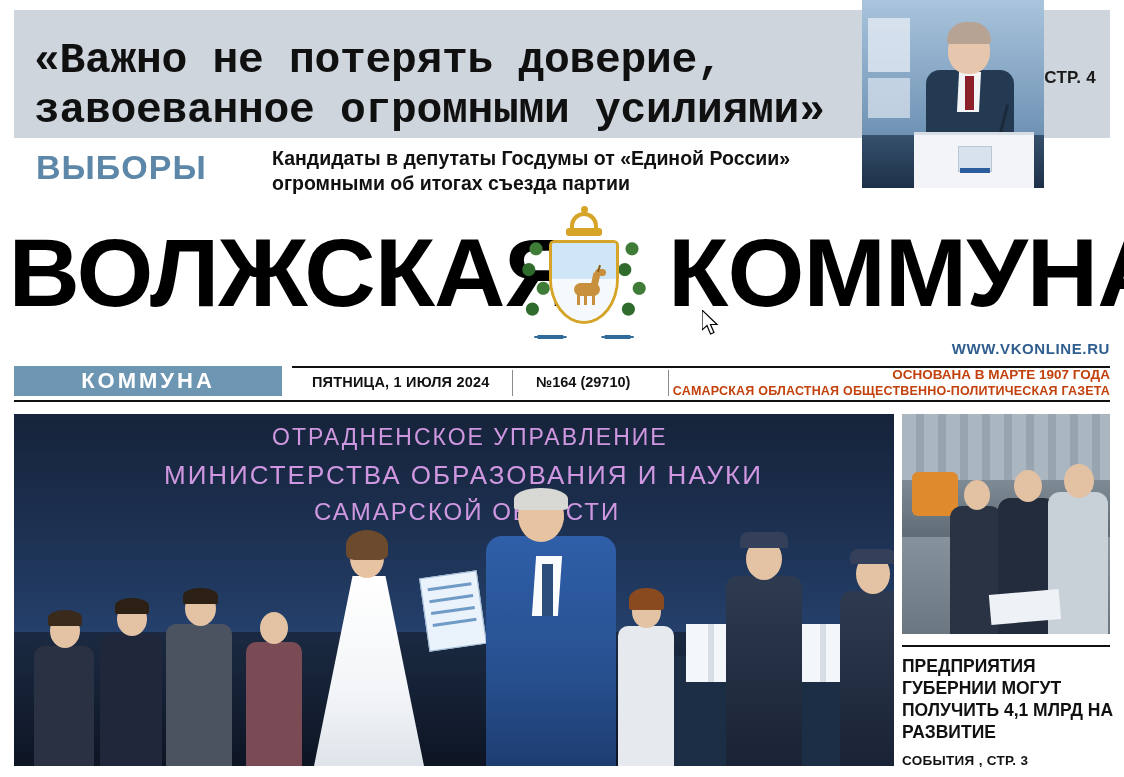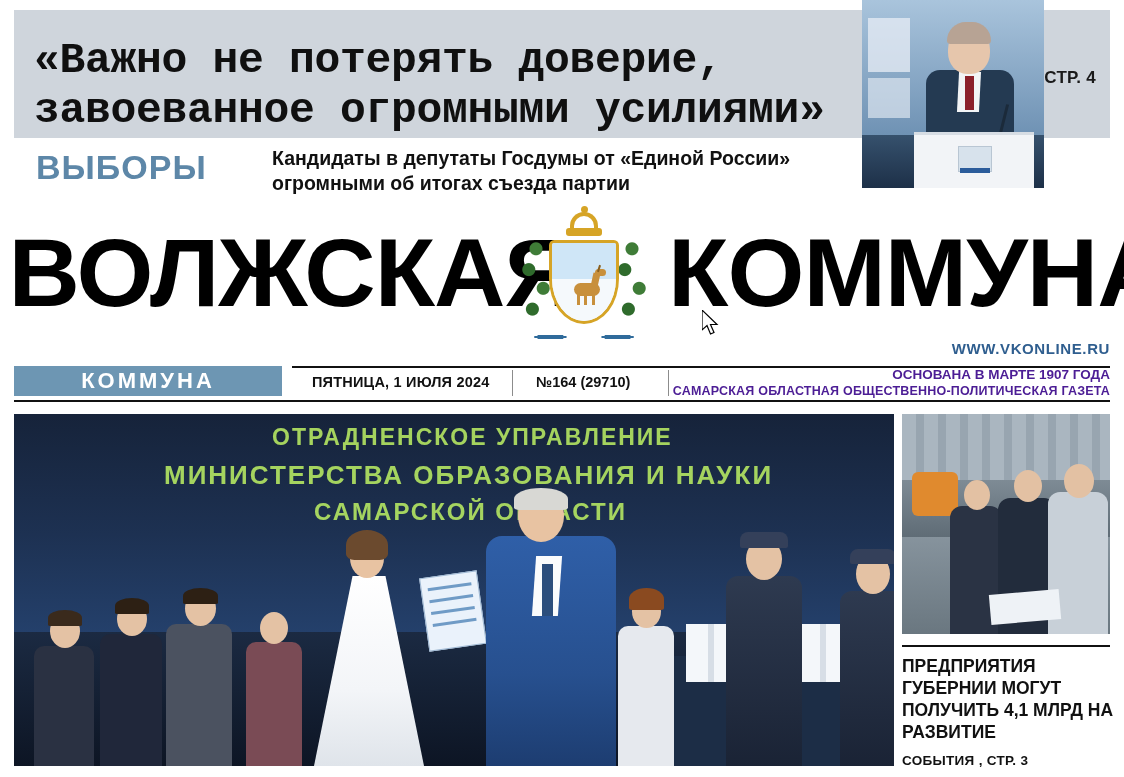--- a/index.html
+++ b/index.html
@@ -146,34 +146,34 @@
   .issue-sep1 { position:absolute; left:512px; top:370px; width:1px; height:26px; background:#8c8c8c; }
   .issue-no {
     position:absolute; left:536px; top:374px;
     font-family:"Liberation Sans", sans-serif;
     font-weight:bold; font-size:14.5px; color:#111;
   }
   .issue-sep2 { position:absolute; left:668px; top:370px; width:1px; height:26px; background:#8c8c8c; }
   .founded {
     position:absolute; right:14px; top:366px; text-align:right;
     font-family:"Liberation Sans", sans-serif;
-    font-weight:bold; font-size:13.5px; color:#4c1d95; line-height:17px;
+    font-weight:bold; font-size:13.5px; color:#c2410c; line-height:17px;
   }
   .founded .sub { font-weight:bold; font-size:12.5px; letter-spacing:.2px; }
 
   
   .main-photo {
     position:absolute; left:14px; top:414px; width:880px; height:352px;
     background:#101a2a; overflow:hidden;
   }
   .mp-backwall { position:absolute; left:0; top:0; width:100%; height:62%; background:linear-gradient(180deg,#16233a 0%, #1d3152 55%, #24406b 100%); }
   .mp-floor { position:absolute; left:0; bottom:0; width:100%; height:38%; background:linear-gradient(180deg,#1b2a42,#0d1524); }
   .mp-screen-text1, .mp-screen-text2, .mp-screen-text3 {
-    position:absolute; color:#bef264; font-family:"Liberation Sans", sans-serif;
-    font-weight:bold; letter-spacing:2px; opacity:.85;
+    position:absolute; color:#f0abfc; font-family:"Liberation Sans", sans-serif;
+    font-weight:normal; letter-spacing:2px; opacity:.85;
   }
   .mp-screen-text1 { left:258px; top:10px; font-size:23px; }
   .mp-screen-text2 { left:150px; top:46px; font-size:26px; }
   .mp-screen-text3 { left:300px; top:84px; font-size:24px; }
   .mp-crowd { position:absolute; left:0; bottom:0; width:100%; height:70%; }
   .person { position:absolute; bottom:0; }
   .p-head { position:absolute; border-radius:50%; background:#e4c2a4; }
   .p-hair { position:absolute; border-radius:50% 50% 10% 10%; }
   .p-body { position:absolute; bottom:0; border-radius:10px 10px 0 0; }
   .girl-dress {

